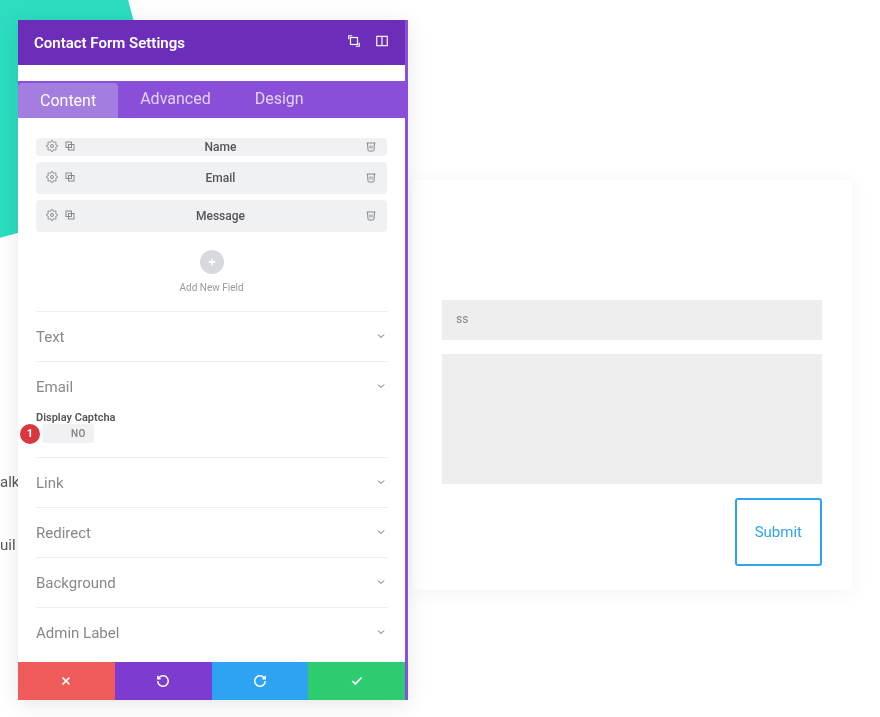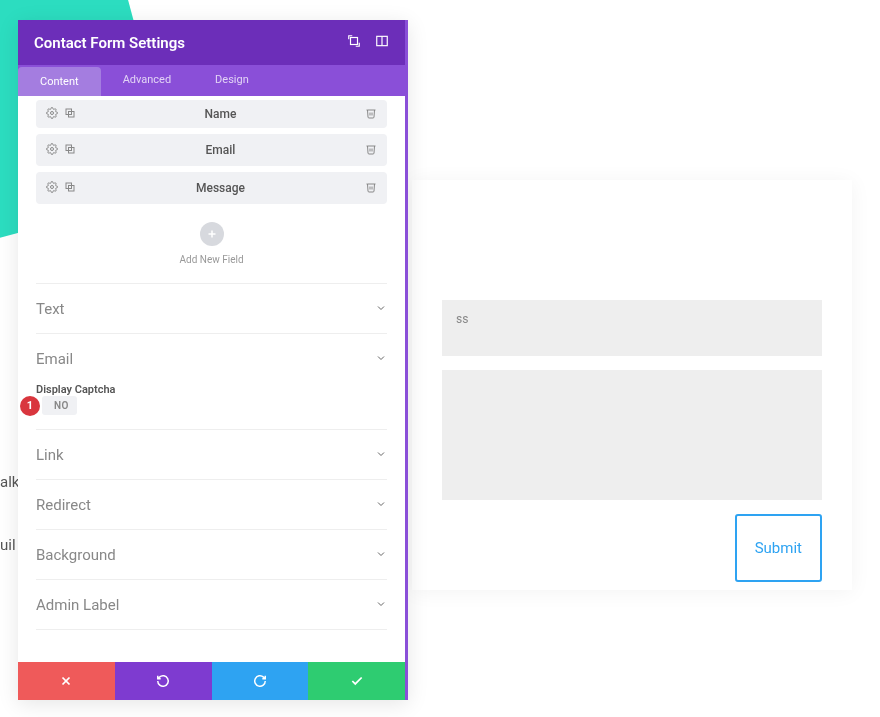--- a/index.html
+++ b/index.html
@@ -32,21 +32,21 @@
       top: 180px;
       width: 440px;
       height: 410px;
       background: #fff;
       box-shadow: 0 2px 20px rgba(0,0,0,0.05);
       z-index: 1;
       padding: 30px;
     }
     .preview-field {
       background: #eee;
-      height: 56px;
+      height: 40px;
       margin-bottom: 14px;
       padding: 12px 14px;
       font-size: 12px;
       color: #888;
     }
     .preview-field.message { height: 130px; }
     .preview-field.spacer { background: transparent; height: 90px; margin-bottom: 0; }
     .submit-btn {
       float: right;
       border: 2px solid #2ea3f2;
@@ -64,41 +64,42 @@
       left: 18px;
       top: 20px;
       width: 390px;
       height: 680px;
       background: #fff;
       border-right: 3px solid #8a4fd8;
       z-index: 10;
       display: flex;
       flex-direction: column;
       box-shadow: 0 4px 20px rgba(0,0,0,0.1);
+      gap: 16px;
     }
 
     .modal-header {
       background: #6c2eb9;
       color: #fff;
       padding: 13px 16px;
       display: flex;
       align-items: center;
       justify-content: space-between;
     }
     .modal-title { font-size: 15px; font-weight: 600; }
     .modal-header-icons { display: flex; gap: 14px; }
     .modal-header-icons svg { width: 14px; height: 14px; cursor: pointer; }
 
     .modal-tabs {
       background: #8a4fd8;
       display: flex;
     }
     .modal-tab {
       padding: 8px 22px;
-      font-size: 11px;
+      font-size: 16px;
       color: #fff;
       cursor: pointer;
       opacity: 0.75;
     }
     .modal-tab.active {
       background: #a47de0;
       border-radius: 4px 4px 0 0;
       margin-top: 2px;
       opacity: 1;
     }
@@ -113,21 +114,21 @@
       background: #f0f1f4;
       border-radius: 4px;
       height: 32px;
       margin-bottom: 6px;
       display: flex;
       align-items: center;
       padding: 0 10px;
       font-size: 12px;
       color: #666;
     }
-    .field-row.first { margin-top: 4px; height: 28px; }
+    .field-row.first { margin-top: 4px; height: 18px; }
     .field-row .left-icons { display: flex; gap: 6px; }
     .field-row .left-icons svg { width: 12px; height: 12px; cursor: pointer; }
     .field-row .field-label { flex: 1; text-align: center; font-weight: 500; color: #555; }
     .field-row .right-icons svg { width: 12px; height: 12px; cursor: pointer; }
 
     .add-field-area { text-align: center; padding: 12px 0 18px; }
     .add-btn {
       width: 24px; height: 24px;
       background: #d7d9de;
       border-radius: 50%;
@@ -171,21 +172,21 @@
       margin-left: 6px;
       background: #f0f1f4;
       border-radius: 3px;
       padding: 4px 8px;
       font-size: 10px;
       color: #888;
       font-weight: 600;
       display: inline-block;
       cursor: pointer;
       letter-spacing: 0.5px;
-      width: 35px;
+      width: 52px;
       text-align: right;
     }
 
     .modal-footer {
       display: flex;
       height: 38px;
     }
     .modal-footer button {
       flex: 1;
       border: none;

